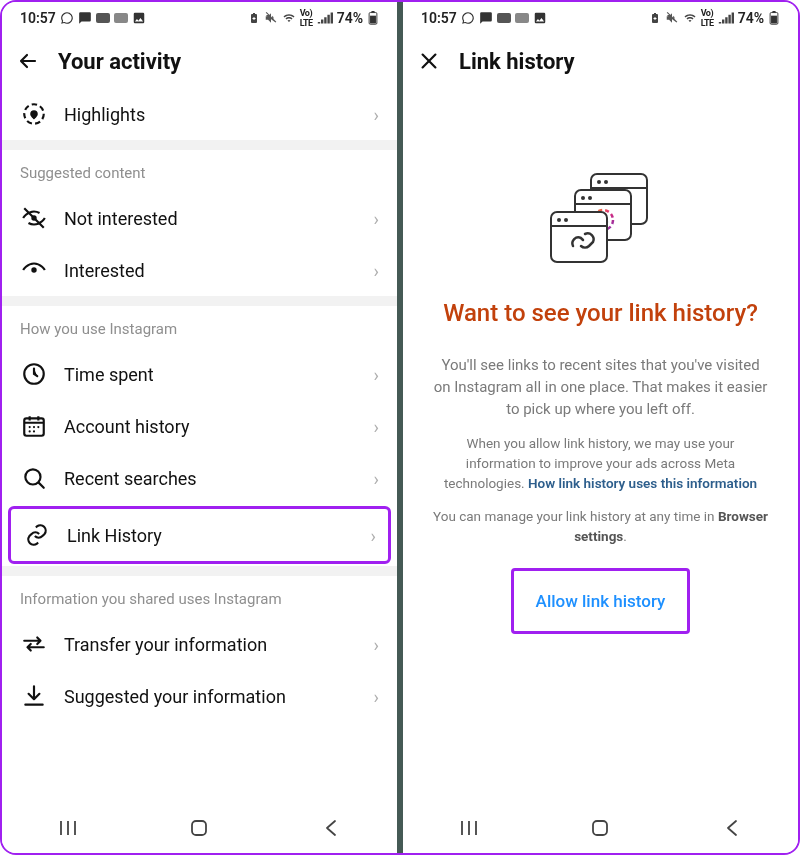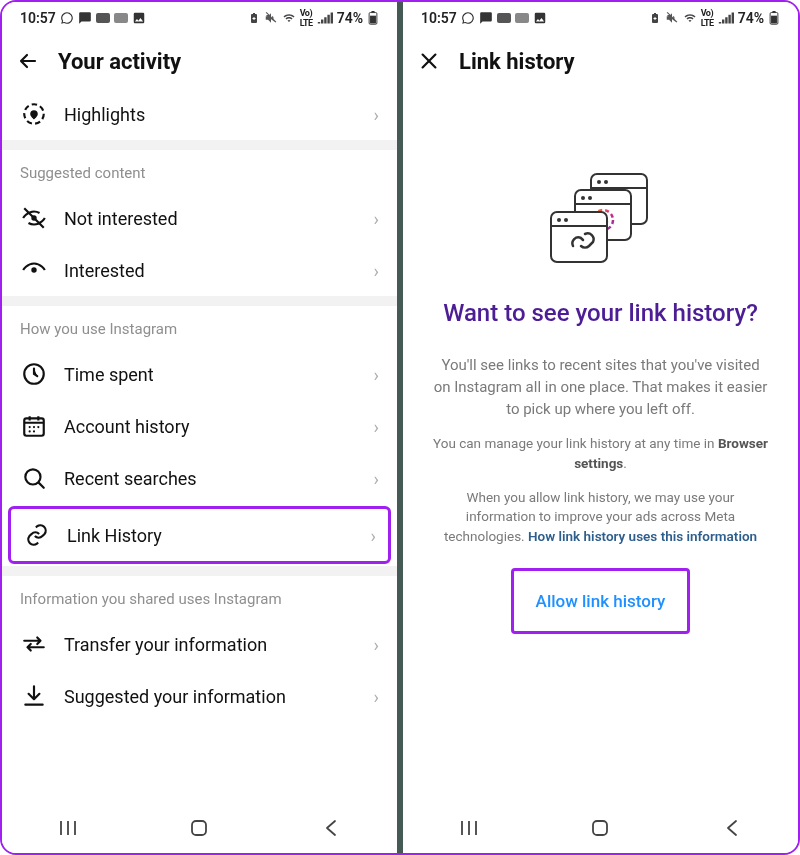--- a/index.html
+++ b/index.html
@@ -94,21 +94,21 @@
     display: flex;
     flex-direction: column;
     align-items: center;
     padding: 20px 30px 0;
     text-align: center;
   }
   .hero-ico {
     margin-top: 60px;
     margin-bottom: 30px;
   }
-  .content h2 { font-size: 24px; color:#4c1d95; font-weight:500; line-height:1.3; margin-bottom: 26px; }
+  .content h2 { font-size: 24px; color:#c2410c; font-weight:500; line-height:1.3; margin-bottom: 26px; }
   .content p { font-size: 15px; color:#7a7a7a; line-height:1.45; margin-bottom: 14px; }
   .content p.small { font-size: 13.5px; }
   .link-blue { color:#2d5e8c; font-weight:600; }
   .bold-dark { color:#555; font-weight:700; }
   .allow-wrap {
     border: 3px solid #a020f0;
     border-radius: 4px;
     padding: 20px 22px;
     margin-top: 8px;
   }
@@ -397,27 +397,27 @@
             </linearGradient>
           </defs>
         </svg>
       </div>
 
       <h2>Want to see your link history?</h2>
 
       <p>You'll see links to recent sites that you've visited on Instagram all in one place. That makes it easier to pick up where you left off.</p>
 
       <p class="small">
+        <span>When you allow link history, we may use your information to improve your ads across Meta technologies. </span><span class="link-blue">How link history uses this information</span>
+      </p>
+
+      <p class="small">
         <span>You can manage your link history at any time in </span><span class="bold-dark">Browser settings</span><span>.</span>
       </p>
 
-      <p class="small">
-        <span>When you allow link history, we may use your information to improve your ads across Meta technologies. </span><span class="link-blue">How link history uses this information</span>
-      </p>
-
       <div class="allow-wrap">
         <div class="allow-btn">Allow link history</div>
       </div>
     </div>
 
     <div class="navbar">
       <div class="nb">
         <svg width="20" height="16" viewBox="0 0 20 16">
             <path stroke="#444" stroke-width="1.8" d="M3 1v14M10 1v14M17 1v14"></path>
           </svg>

